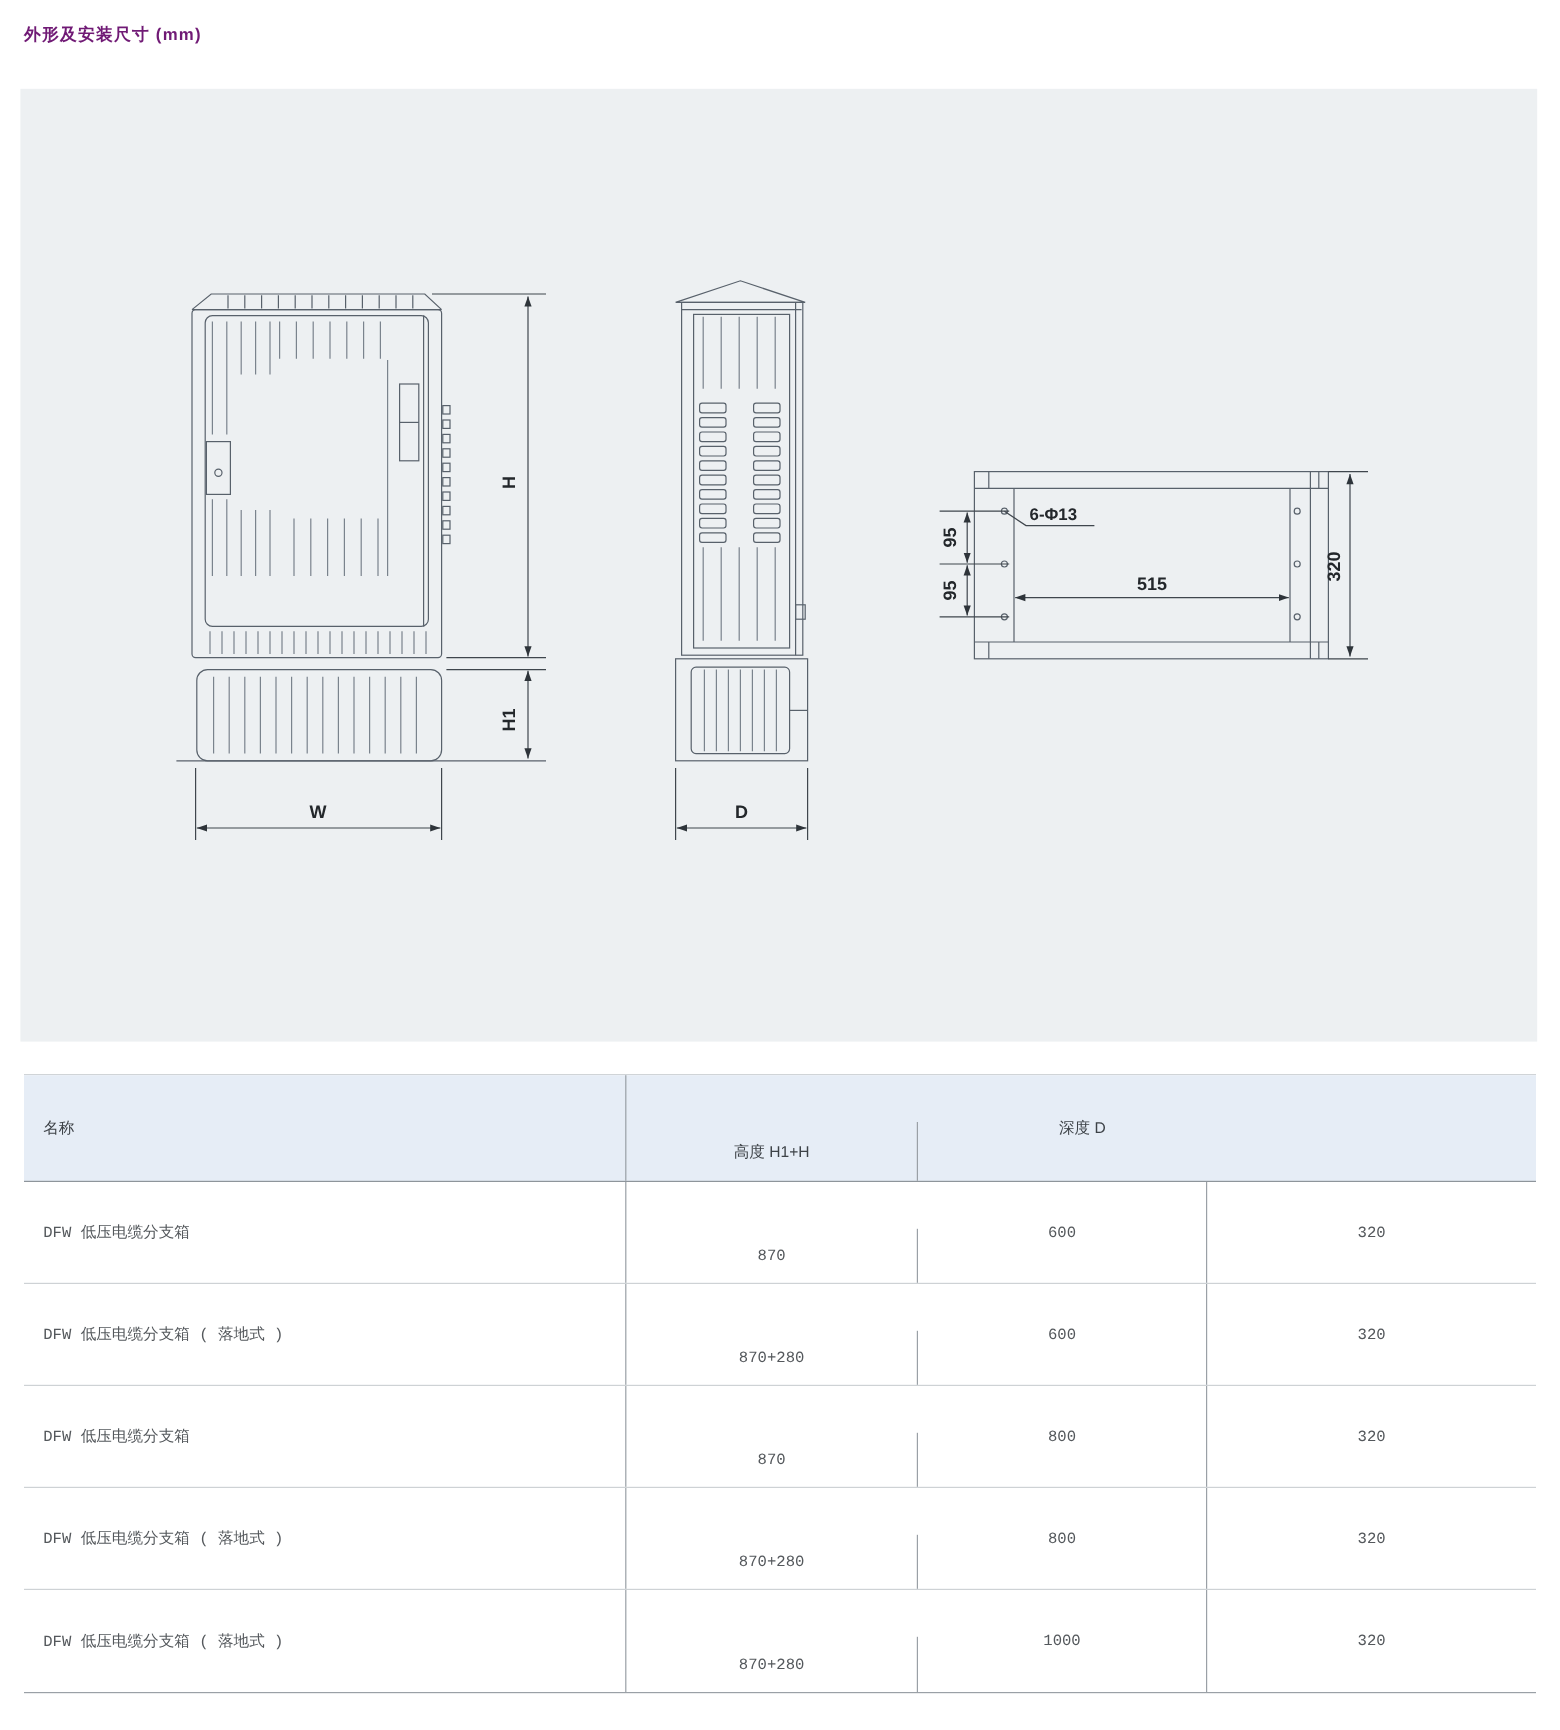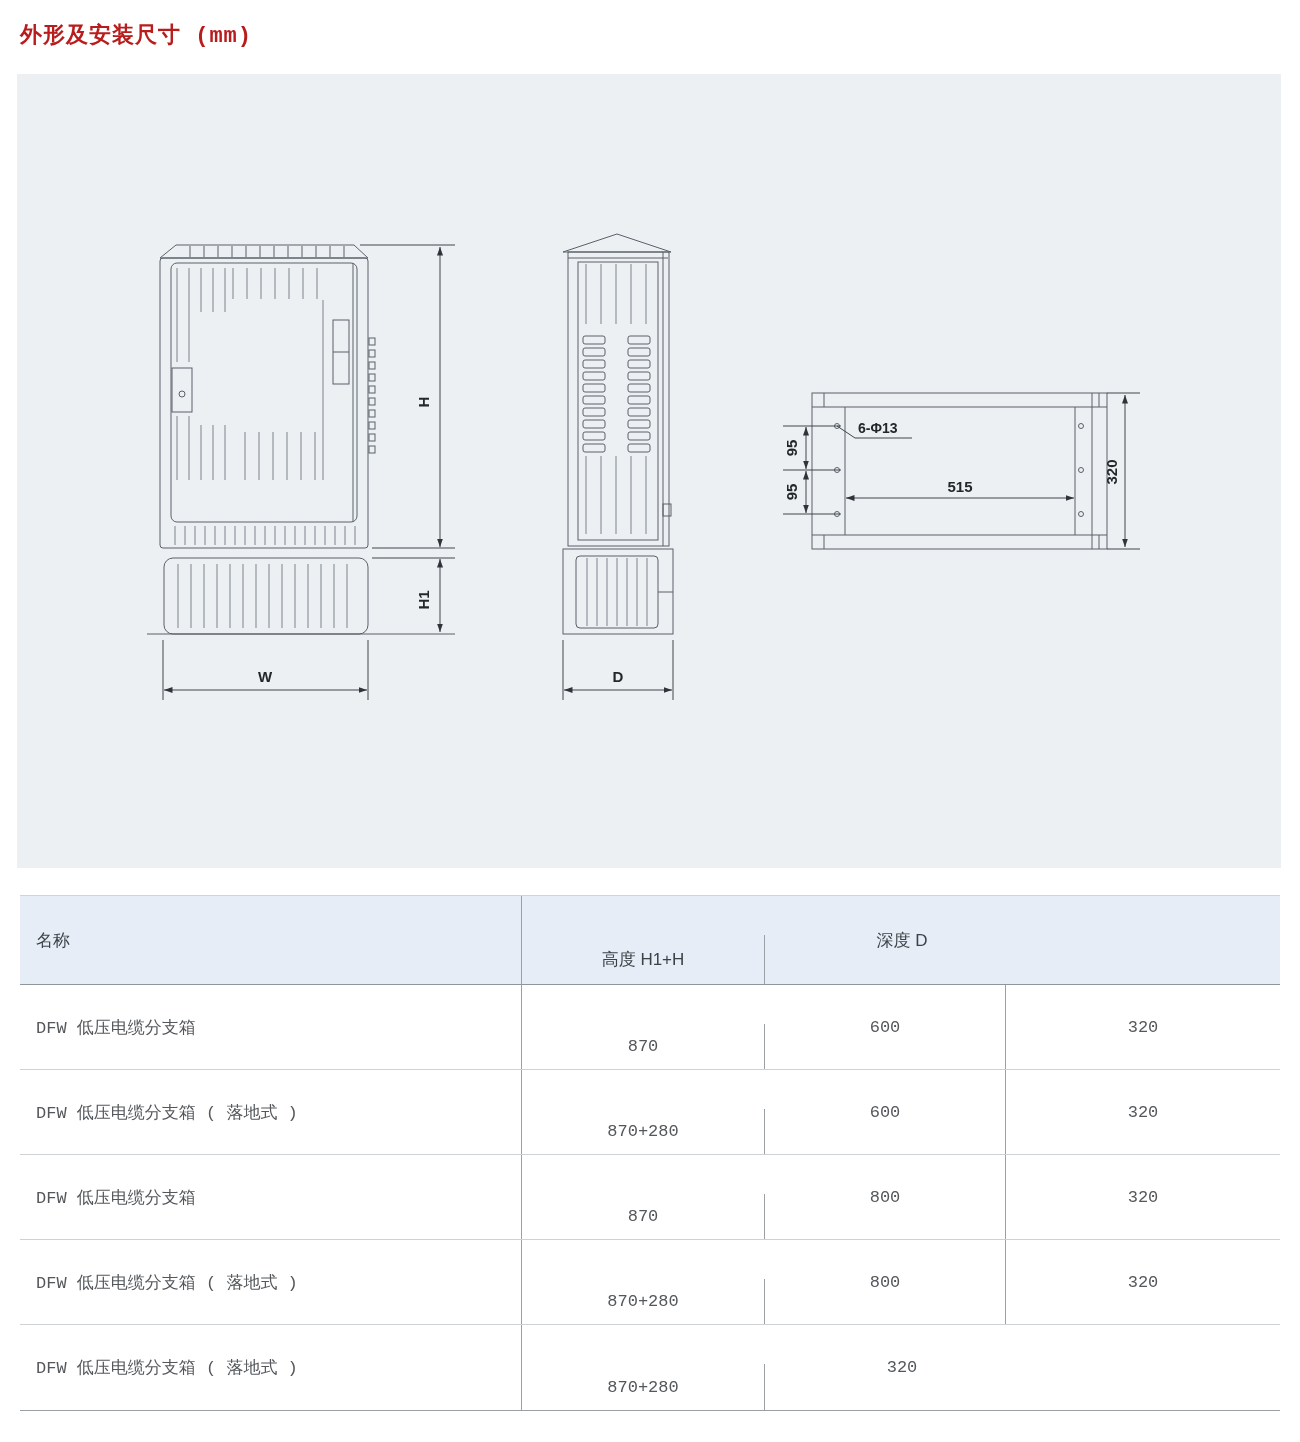--- a/index.html
+++ b/index.html
@@ -3,32 +3,32 @@
 <meta charset="utf-8">
 <style>
   html,body{margin:0;padding:0;}
   body{
     width:1300px;height:1442px;position:relative;background:#ffffff;
     font-family:"Liberation Sans","DejaVu Sans",sans-serif;
     -webkit-font-smoothing:antialiased;
   }
   .page-title{
     position:absolute;left:20px;top:20px;
-    font-size:22px;font-weight:600;color:#b91c1c;letter-spacing:1px;font-family:Liberation Mono, monospace;
+    font-size:14px;font-weight:600;color:#701a75;letter-spacing:1px;
   }
   .drawing-panel{
     position:absolute;left:17px;top:74px;width:1264px;height:794px;
     background:#edf0f2;
   }
   .drawing-panel svg{position:absolute;left:0;top:0;}
 
   .dims-table{
     position:absolute;left:20px;top:895px;width:1260px;
     border-top:1px solid #d0d4d7;border-bottom:1px solid #9aa0a6;
-    font-size:17px;
+    font-size:13px;
   }
   .trow{display:flex;box-sizing:border-box;background:#ffffff;}
   .trow.head{background:#e6edf6;height:89px;border-bottom:1px solid #8e959b;color:#3d4247;}
   .trow.data{height:85px;border-bottom:1px solid #ced2d5;color:#54585c;font-family:Liberation Mono, monospace;}
   .trow.data:last-child{border-bottom:none;}
   .cell{
     box-sizing:border-box;display:flex;align-items:center;justify-content:center;
   }
   .cell.c0{width:502px;justify-content:flex-start;padding-left:16px;border-right:1px solid #9aa0a6;}
   .cell.c1{width:243px;border-right:1px solid #9aa0a6;margin-top:39px;}
@@ -201,15 +201,16 @@
   </div>
   <div class="trow data">
     <div class="cell c0">DFW 低压电缆分支箱 ( 落地式 )</div>
     <div class="cell c1">870+280</div>
     <div class="cell c2">800</div>
     <div class="cell c3">320</div>
   </div>
   <div class="trow data">
     <div class="cell c0">DFW 低压电缆分支箱 ( 落地式 )</div>
     <div class="cell c1">870+280</div>
+    <div class="cell c2">1000</div>
     <div class="cell c3">320</div>
   </div>
 </div>
 
 </body></html>

